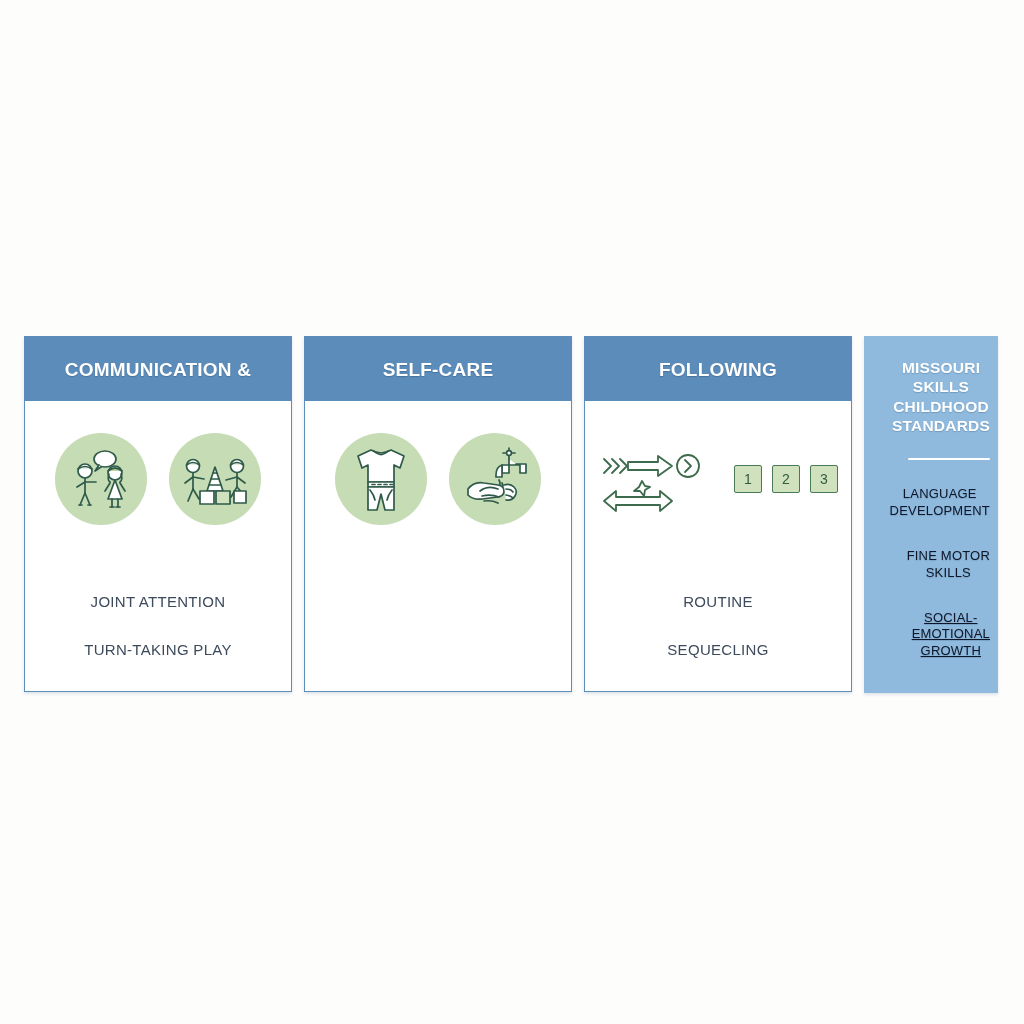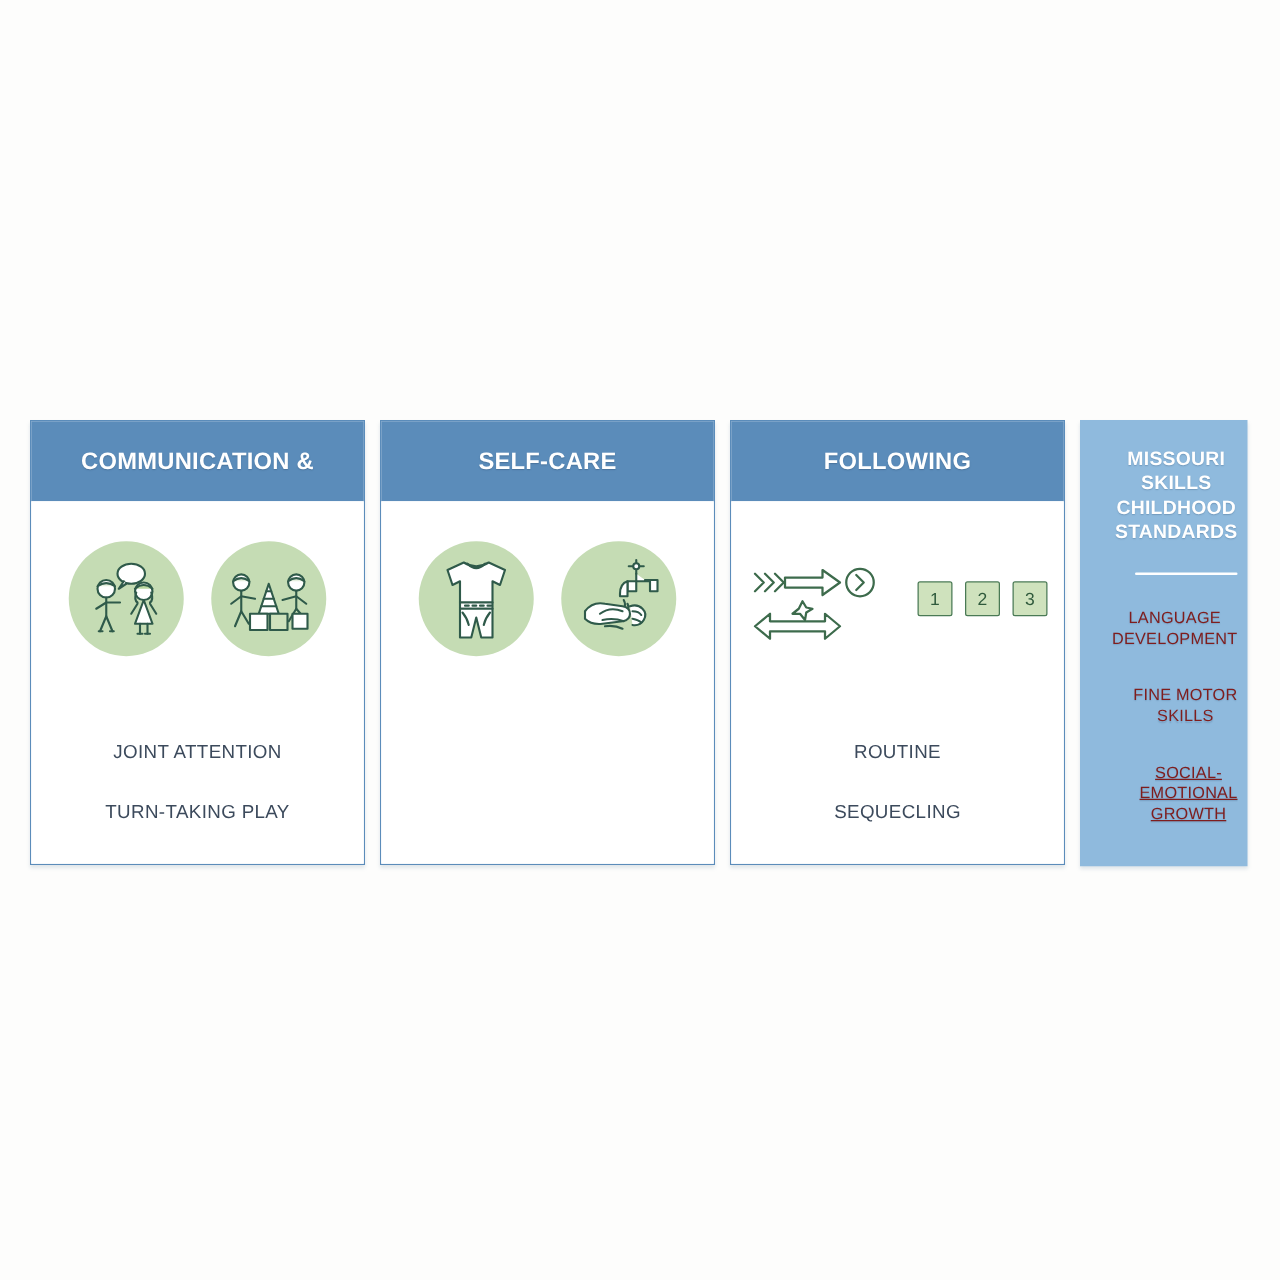--- a/index.html
+++ b/index.html
@@ -131,21 +131,21 @@
     text-shadow: 0 1px 1px rgba(60,95,130,0.35);
   }
   .sidebar-divider {
     width: 82px;
     height: 2.5px;
     background: #ffffff;
     margin: 22px 0 26px 0;
     border-radius: 1px;
   }
   .sidebar-item {
-    color: #7f1d1d;
+    color: #0f172a;
     font-size: 13px;
     text-align: center;
     line-height: 1.3;
     letter-spacing: 0.2px;
     margin-bottom: 28px;
     text-shadow: 0 1px 1px rgba(60,95,130,0.25);
     margin-left: 20px;
   }
   .sidebar-item:last-child { margin-bottom: 0; text-decoration: underline; }
 </style>

